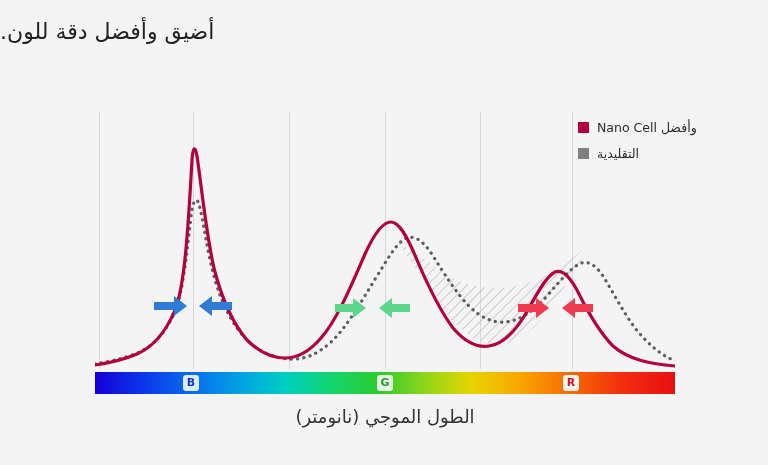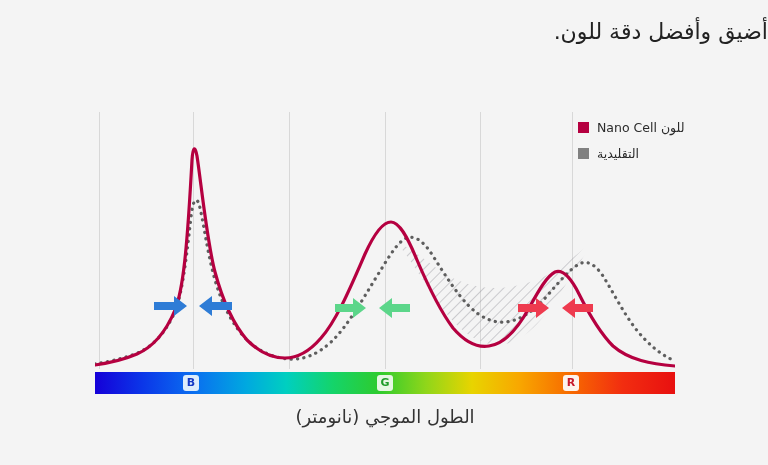--- a/index.html
+++ b/index.html
@@ -19,21 +19,21 @@
     width: 768px;
     height: 465px;
   }
 
   
   #chart-title {
     position: absolute;
     left: 0;
     top: 18px;
     width: 768px;
-    text-align: right;
+    text-align: left;
     font-size: 22px;
     color: #222222;
     direction: rtl;
     letter-spacing: 0.5px;
     line-height: 1.3;
   }
 
   
   #plot-area {
     position: absolute;
@@ -215,21 +215,21 @@
       </g>
       <g fill="#ee3b4f">
         <path d="M 498,192 L 480,192 L 480,186 L 467,196 L 480,206 L 480,200 L 498,200 Z"></path>
       </g>
     </svg>
   </div>
 
   <div id="legend">
     <div class="legend-row">
       <span class="legend-swatch" style="background:#b50040;"></span>
-      <span class="legend-label">للون Nano Cell</span>
+      <span class="legend-label">وأفضل Nano Cell</span>
     </div>
     <div class="legend-row">
       <span class="legend-swatch" style="background:#808080;"></span>
       <span class="legend-label">التقليدية</span>
     </div>
   </div>
 
   <div id="spectrum-bar">
     <span id="badge-b" class="band-badge">B</span>
     <span id="badge-g" class="band-badge">G</span>

